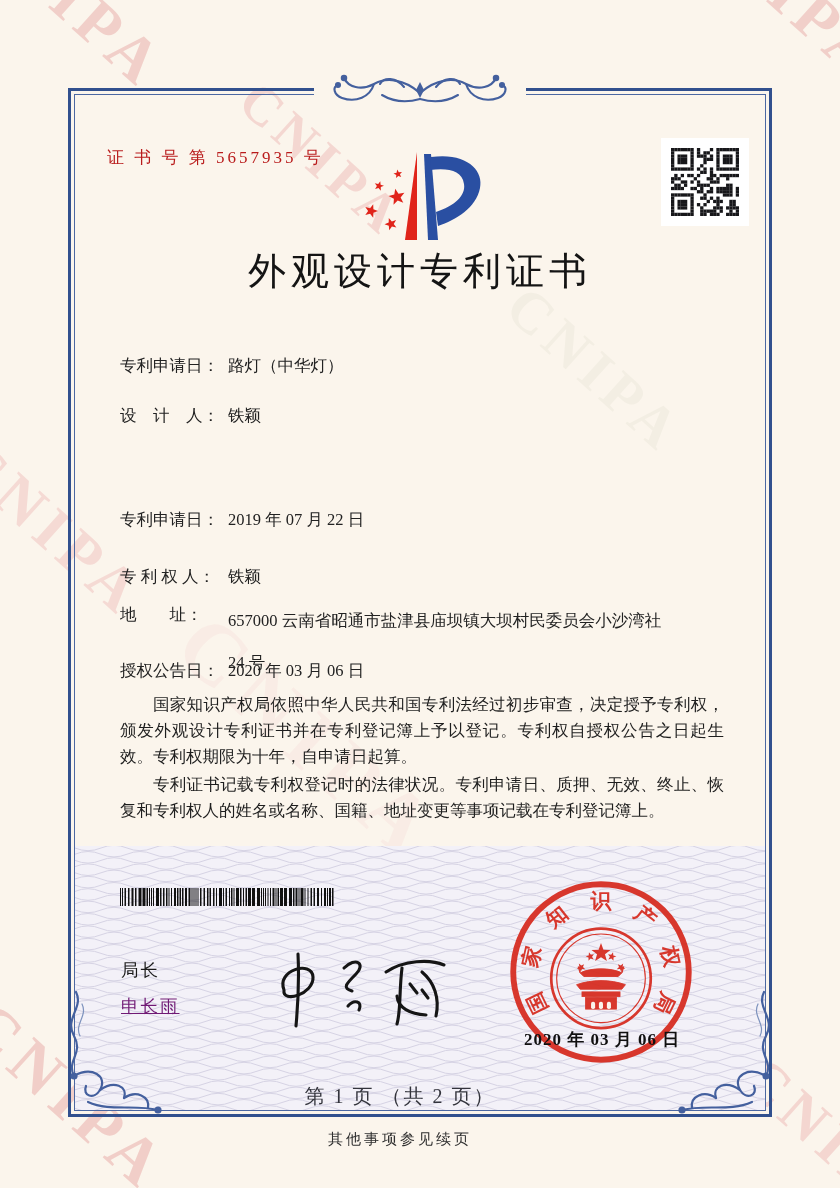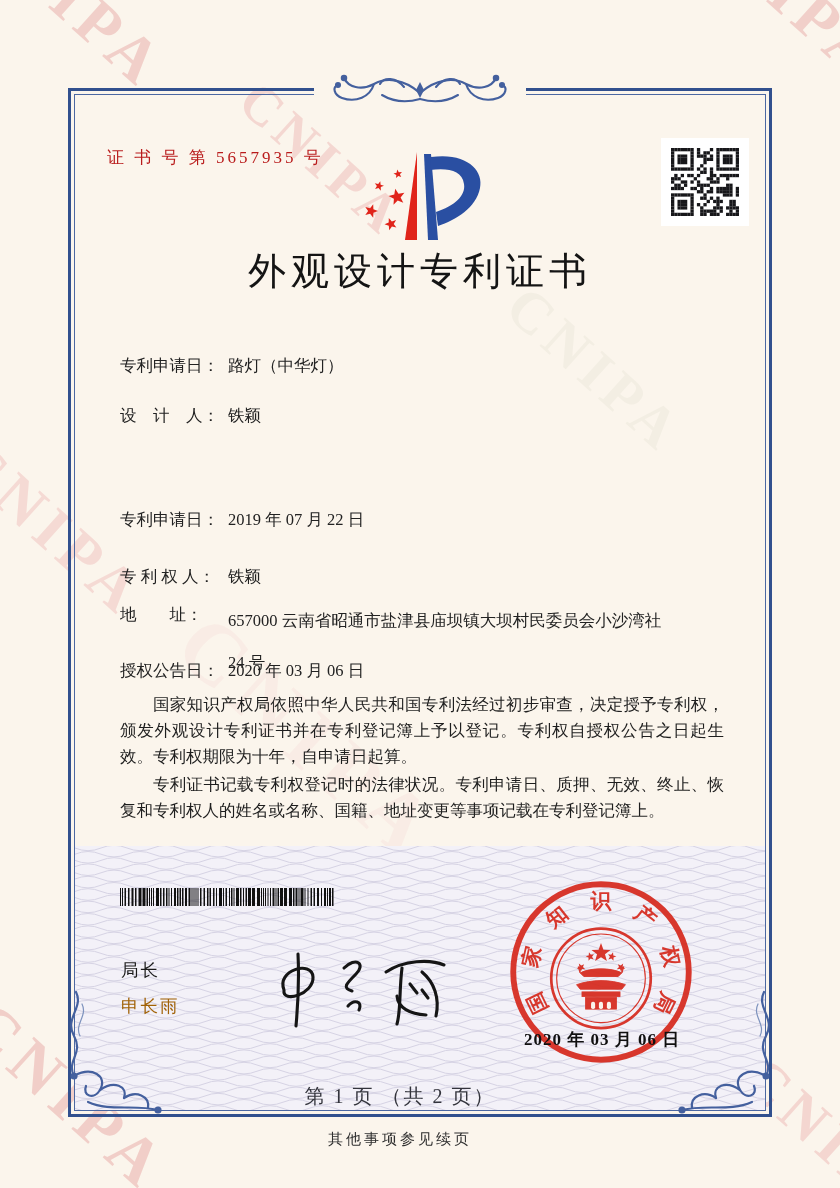--- a/index.html
+++ b/index.html
@@ -32,21 +32,21 @@
   .field-row{position:absolute;left:120px;width:608px;font-size:16.5px;display:flex;line-height:22px;}
   .f-label{flex:none;width:108px;white-space:pre;}
   .f-value{flex:none;max-width:446px;line-height:42px;margin-top:-4.5px;}
   .f-value.oneline{line-height:22px;margin-top:0;}
   .grant-no-group{position:absolute;left:335px;top:0;display:flex;}
   .paras{position:absolute;left:120px;top:692px;width:604px;font-size:16.5px;line-height:26px;text-align:justify;color:#1e1e1e;}
   .paras p{margin:0;text-indent:2em;}
   .paras p + p{margin-top:2px;}
   .barcode{position:absolute;left:120px;top:888px;}
   .director-title{position:absolute;left:121px;top:958px;font-size:17.5px;letter-spacing:2px;color:#1a1a1a;}
-  .director-name{position:absolute;left:121px;top:994px;font-size:17.5px;letter-spacing:2px;color:#a16207;}
+  .director-name{position:absolute;left:121px;top:994px;font-size:17.5px;letter-spacing:2px;color:#701a75;text-decoration:underline;}
   .signature{position:absolute;left:252px;top:944px;}
   .seal{position:absolute;left:498px;top:877px;width:206px;height:190px;mix-blend-mode:multiply;opacity:.93;}
   .seal-date{position:absolute;left:524px;top:1028px;font-size:17px;font-weight:600;letter-spacing:1px;color:#101010;}
   .page-info{position:absolute;left:68px;top:1083px;width:664px;text-align:center;font-size:20px;letter-spacing:2px;color:#33343c;}
   .cont-note{position:absolute;left:68px;top:1130px;width:664px;text-align:center;font-size:15px;letter-spacing:3px;color:#2e2e2e;}
 </style>
 </head>
 <body>
 
 <div class="page">

